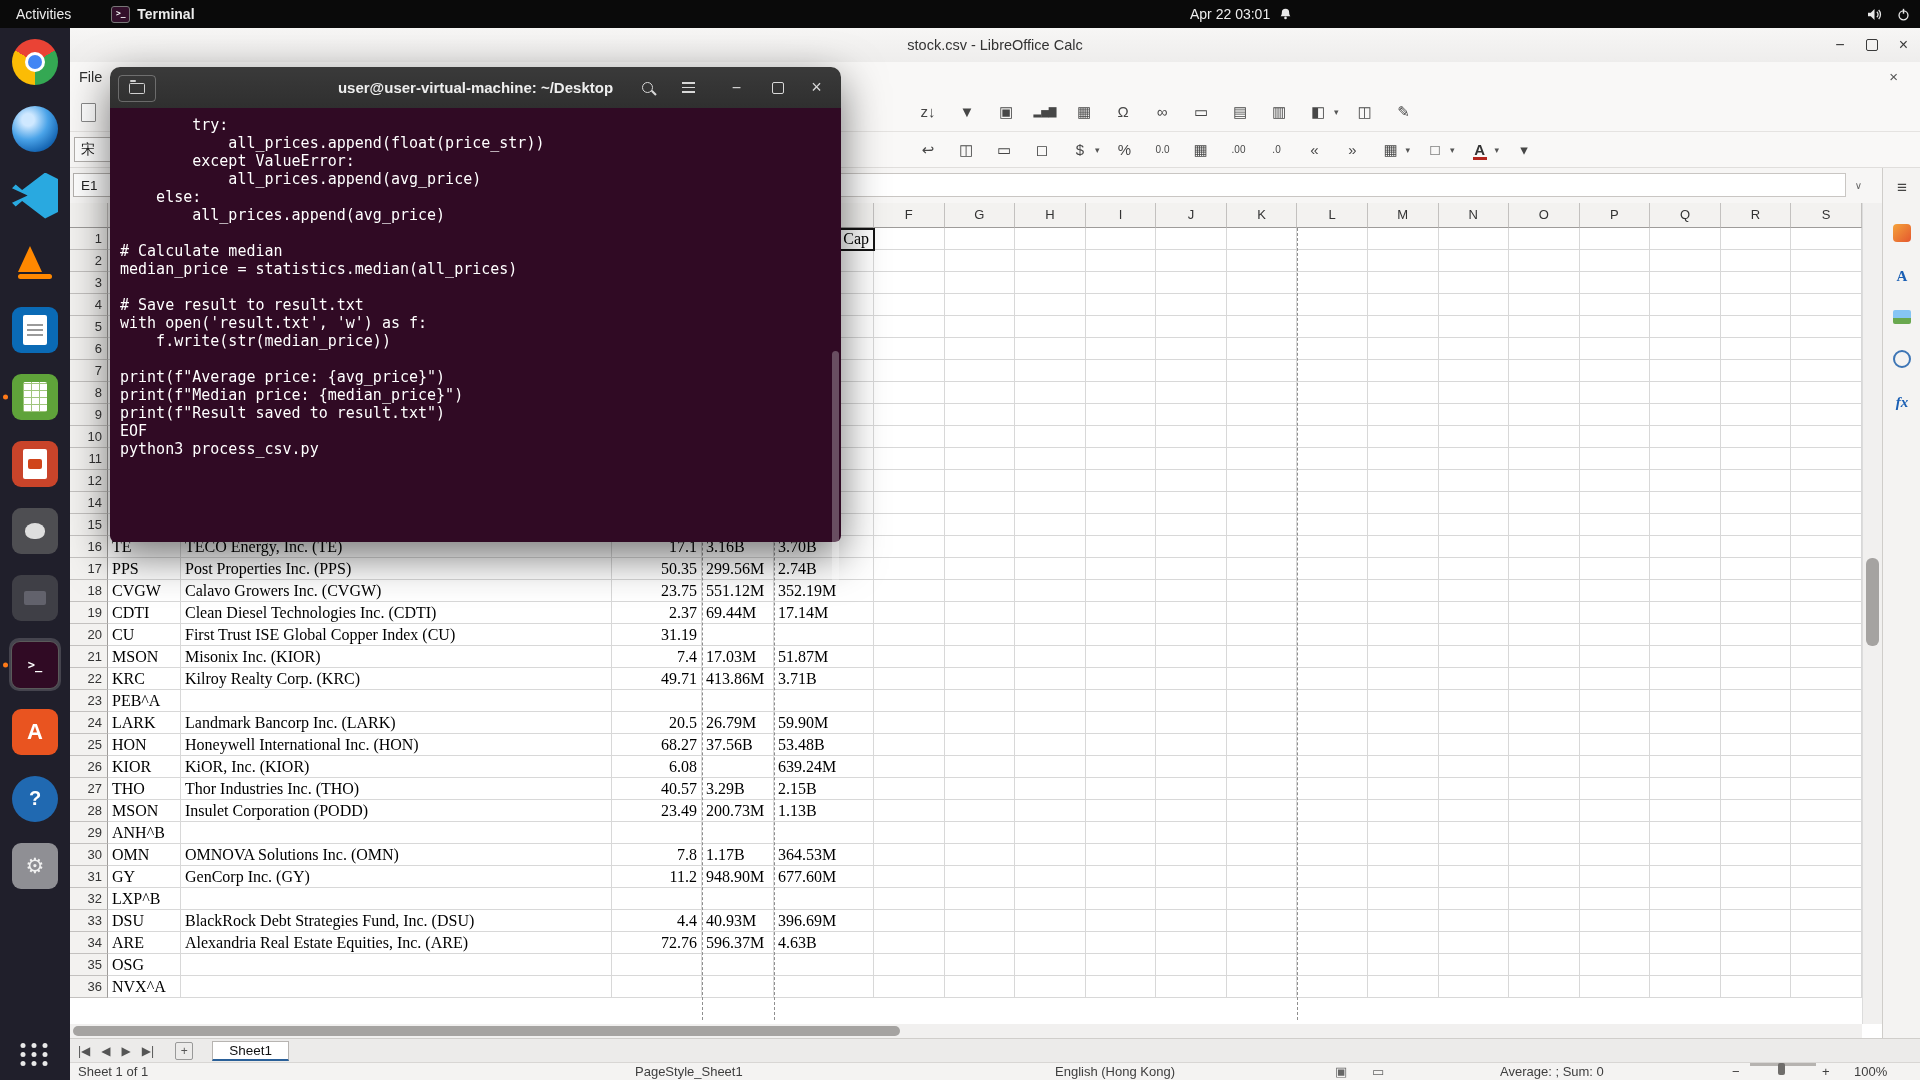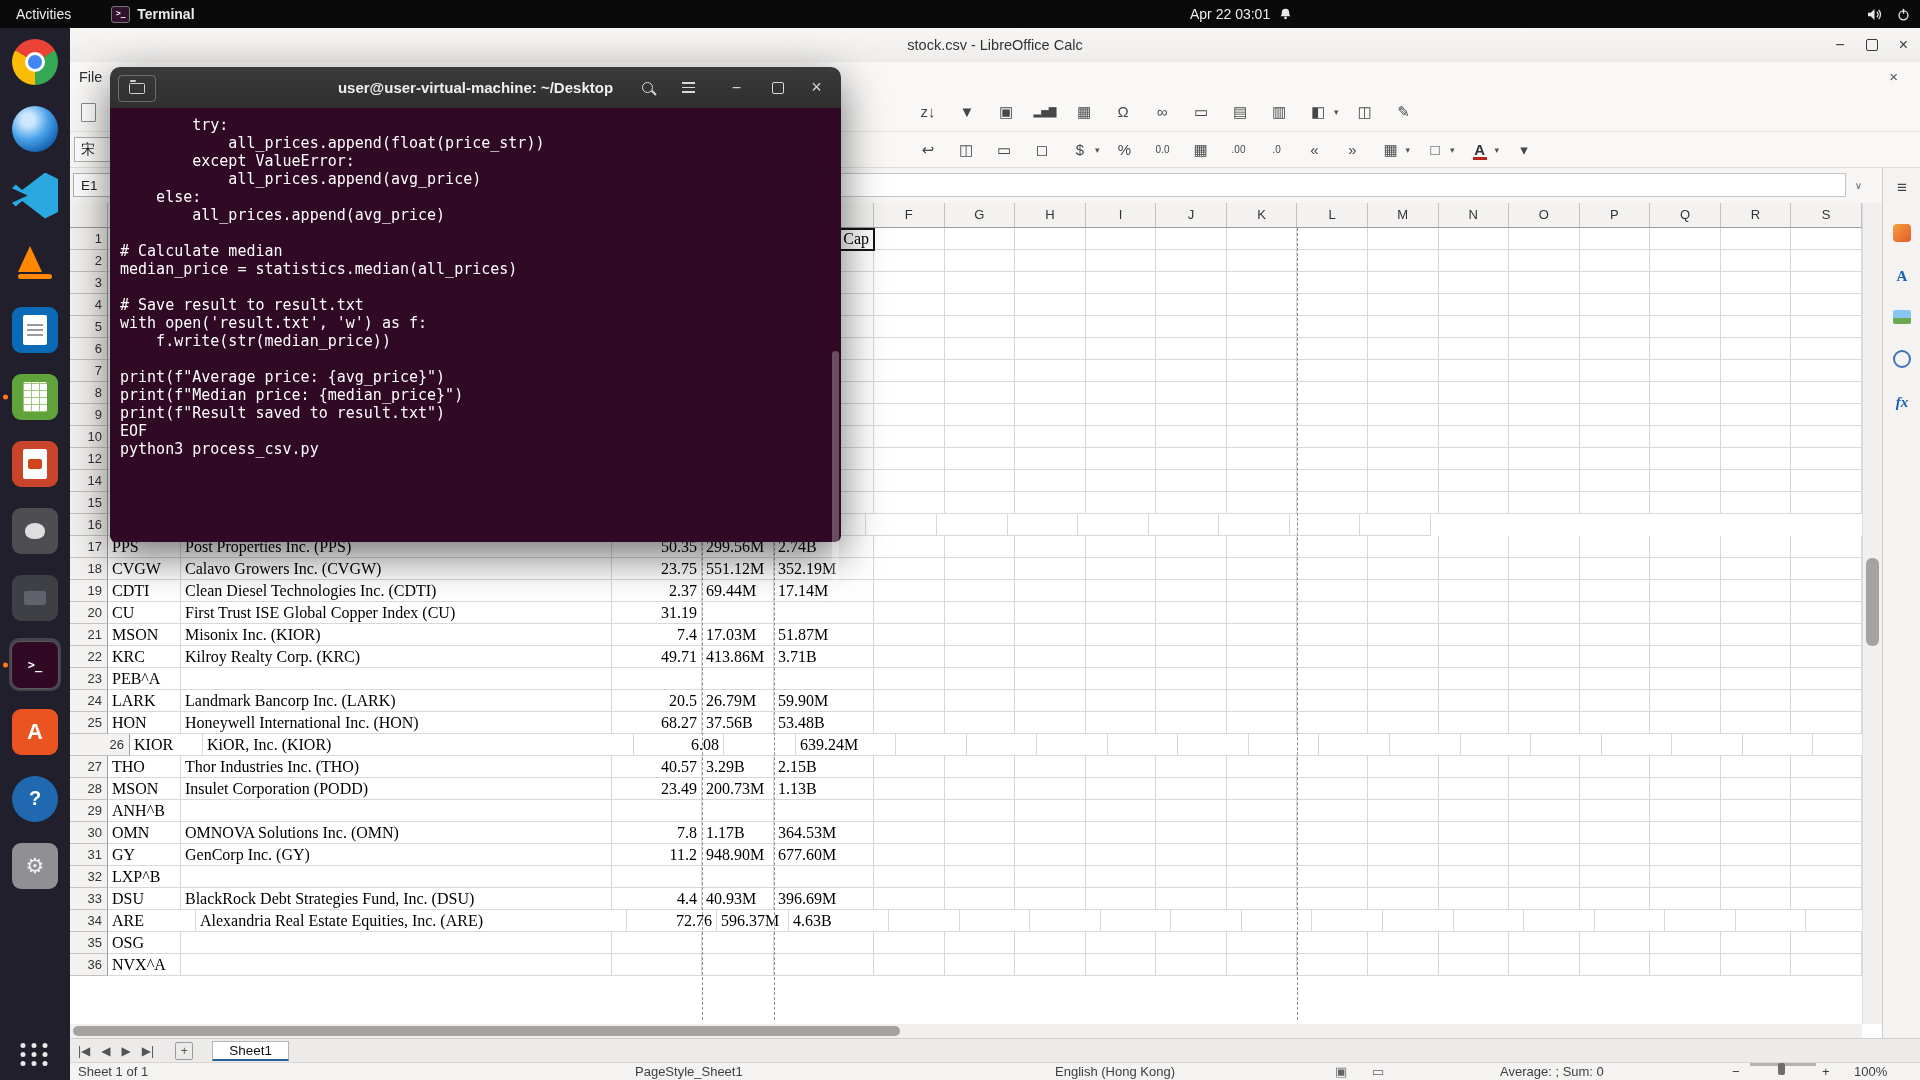--- a/index.html
+++ b/index.html
@@ -590,20 +590,42 @@
           <div class="g-cell" style="width: 70.57px;"></div>
           <div class="g-cell" style="width: 70.57px;"></div>
           <div class="g-cell" style="width: 70.57px;"></div>
           <div class="g-cell" style="width: 70.57px;"></div>
           <div class="g-cell" style="width: 70.57px;"></div>
           <div class="g-cell" style="width: 70.57px;"></div>
           <div class="g-cell" style="width: 70.57px;"></div>
           <div class="g-cell" style="width: 70.57px;"></div>
         </div>
         <div class="g-row">
+          <div class="g-rowhead" style="width: 38px;">11</div>
+          <div class="g-cell" style="width: 73px;"></div>
+          <div class="g-cell" style="width: 431px;"></div>
+          <div class="g-cell num" style="width: 90px;"></div>
+          <div class="g-cell" style="width: 72px;"></div>
+          <div class="g-cell" style="width: 100px;"></div>
+          <div class="g-cell" style="width: 70.57px;"></div>
+          <div class="g-cell" style="width: 70.57px;"></div>
+          <div class="g-cell" style="width: 70.57px;"></div>
+          <div class="g-cell" style="width: 70.57px;"></div>
+          <div class="g-cell" style="width: 70.57px;"></div>
+          <div class="g-cell" style="width: 70.57px;"></div>
+          <div class="g-cell" style="width: 70.57px;"></div>
+          <div class="g-cell" style="width: 70.57px;"></div>
+          <div class="g-cell" style="width: 70.57px;"></div>
+          <div class="g-cell" style="width: 70.57px;"></div>
+          <div class="g-cell" style="width: 70.57px;"></div>
+          <div class="g-cell" style="width: 70.57px;"></div>
+          <div class="g-cell" style="width: 70.57px;"></div>
+          <div class="g-cell" style="width: 70.57px;"></div>
+        </div>
+        <div class="g-row">
           <div class="g-rowhead" style="width: 38px;">12</div>
           <div class="g-cell" style="width: 73px;"></div>
           <div class="g-cell" style="width: 431px;"></div>
           <div class="g-cell num" style="width: 90px;"></div>
           <div class="g-cell" style="width: 72px;"></div>
           <div class="g-cell" style="width: 100px;"></div>
           <div class="g-cell" style="width: 70.57px;"></div>
           <div class="g-cell" style="width: 70.57px;"></div>
           <div class="g-cell" style="width: 70.57px;"></div>
           <div class="g-cell" style="width: 70.57px;"></div>
@@ -658,20 +680,21 @@
           <div class="g-cell" style="width: 70.57px;"></div>
           <div class="g-cell" style="width: 70.57px;"></div>
           <div class="g-cell" style="width: 70.57px;"></div>
           <div class="g-cell" style="width: 70.57px;"></div>
           <div class="g-cell" style="width: 70.57px;"></div>
           <div class="g-cell" style="width: 70.57px;"></div>
         </div>
         <div class="g-row">
           <div class="g-rowhead" style="width: 38px;">16</div>
           <div class="g-cell" style="width: 73px;">TE</div>
+          <div class="g-cell" style="width: 431px;">TECO Energy, Inc. (TE)</div>
           <div class="g-cell num" style="width: 90px;">17.1</div>
           <div class="g-cell" style="width: 72px;">3.16B</div>
           <div class="g-cell" style="width: 100px;">3.70B</div>
           <div class="g-cell" style="width: 70.57px;"></div>
           <div class="g-cell" style="width: 70.57px;"></div>
           <div class="g-cell" style="width: 70.57px;"></div>
           <div class="g-cell" style="width: 70.57px;"></div>
           <div class="g-cell" style="width: 70.57px;"></div>
           <div class="g-cell" style="width: 70.57px;"></div>
           <div class="g-cell" style="width: 70.57px;"></div>
@@ -875,21 +898,21 @@
           <div class="g-cell" style="width: 70.57px;"></div>
           <div class="g-cell" style="width: 70.57px;"></div>
           <div class="g-cell" style="width: 70.57px;"></div>
           <div class="g-cell" style="width: 70.57px;"></div>
           <div class="g-cell" style="width: 70.57px;"></div>
           <div class="g-cell" style="width: 70.57px;"></div>
           <div class="g-cell" style="width: 70.57px;"></div>
           <div class="g-cell" style="width: 70.57px;"></div>
         </div>
         <div class="g-row">
-          <div class="g-rowhead" style="width: 60px;">26</div>
+          <div class="g-rowhead" style="width: 38px;">26</div>
           <div class="g-cell" style="width: 73px;">KIOR</div>
           <div class="g-cell" style="width: 431px;">KiOR, Inc. (KIOR)</div>
           <div class="g-cell num" style="width: 90px;">6.08</div>
           <div class="g-cell" style="width: 72px;"></div>
           <div class="g-cell" style="width: 100px;">639.24M</div>
           <div class="g-cell" style="width: 70.57px;"></div>
           <div class="g-cell" style="width: 70.57px;"></div>
           <div class="g-cell" style="width: 70.57px;"></div>
           <div class="g-cell" style="width: 70.57px;"></div>
           <div class="g-cell" style="width: 70.57px;"></div>
@@ -1052,21 +1075,21 @@
           <div class="g-cell" style="width: 70.57px;"></div>
           <div class="g-cell" style="width: 70.57px;"></div>
           <div class="g-cell" style="width: 70.57px;"></div>
           <div class="g-cell" style="width: 70.57px;"></div>
           <div class="g-cell" style="width: 70.57px;"></div>
           <div class="g-cell" style="width: 70.57px;"></div>
           <div class="g-cell" style="width: 70.57px;"></div>
         </div>
         <div class="g-row">
           <div class="g-rowhead" style="width: 38px;">34</div>
-          <div class="g-cell" style="width: 88px;">ARE</div>
+          <div class="g-cell" style="width: 73px;">ARE</div>
           <div class="g-cell" style="width: 431px;">Alexandria Real Estate Equities, Inc. (ARE)</div>
           <div class="g-cell num" style="width: 90px;">72.76</div>
           <div class="g-cell" style="width: 72px;">596.37M</div>
           <div class="g-cell" style="width: 100px;">4.63B</div>
           <div class="g-cell" style="width: 70.57px;"></div>
           <div class="g-cell" style="width: 70.57px;"></div>
           <div class="g-cell" style="width: 70.57px;"></div>
           <div class="g-cell" style="width: 70.57px;"></div>
           <div class="g-cell" style="width: 70.57px;"></div>
           <div class="g-cell" style="width: 70.57px;"></div>

